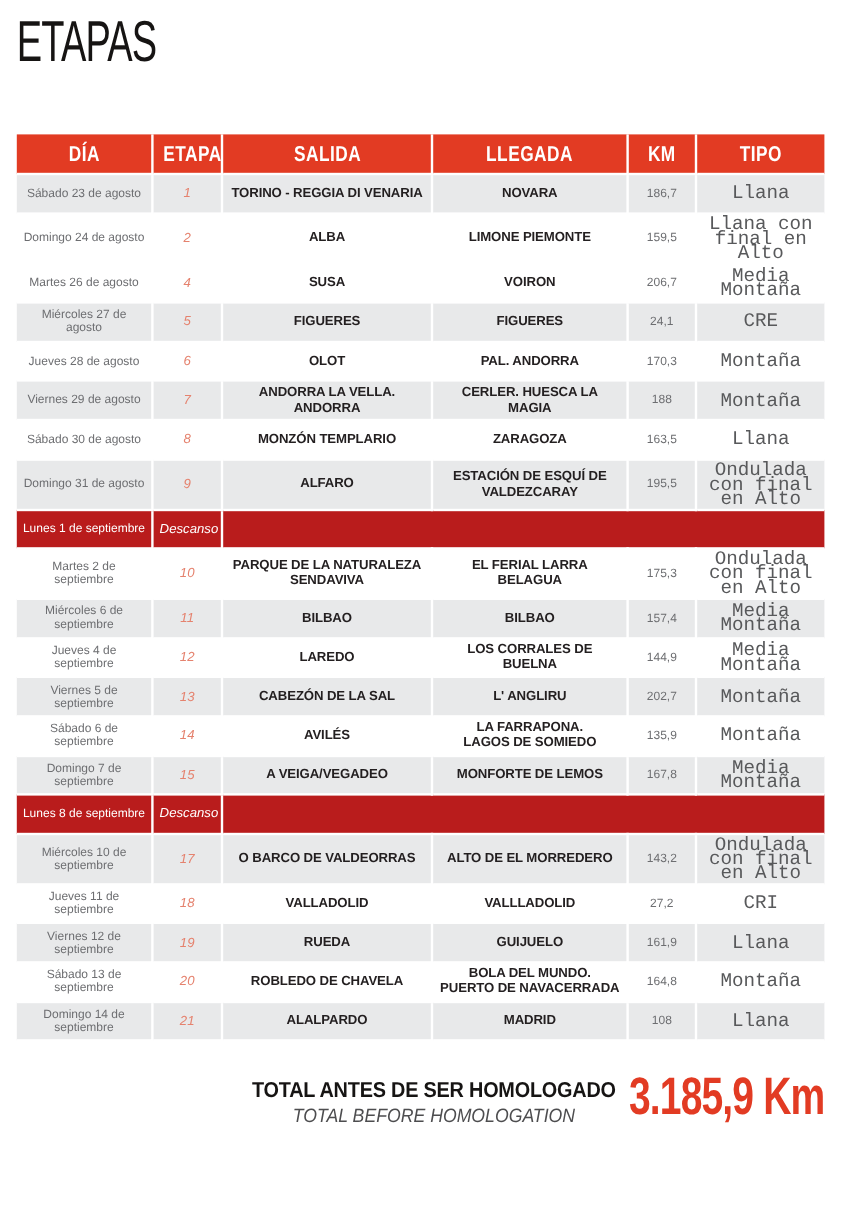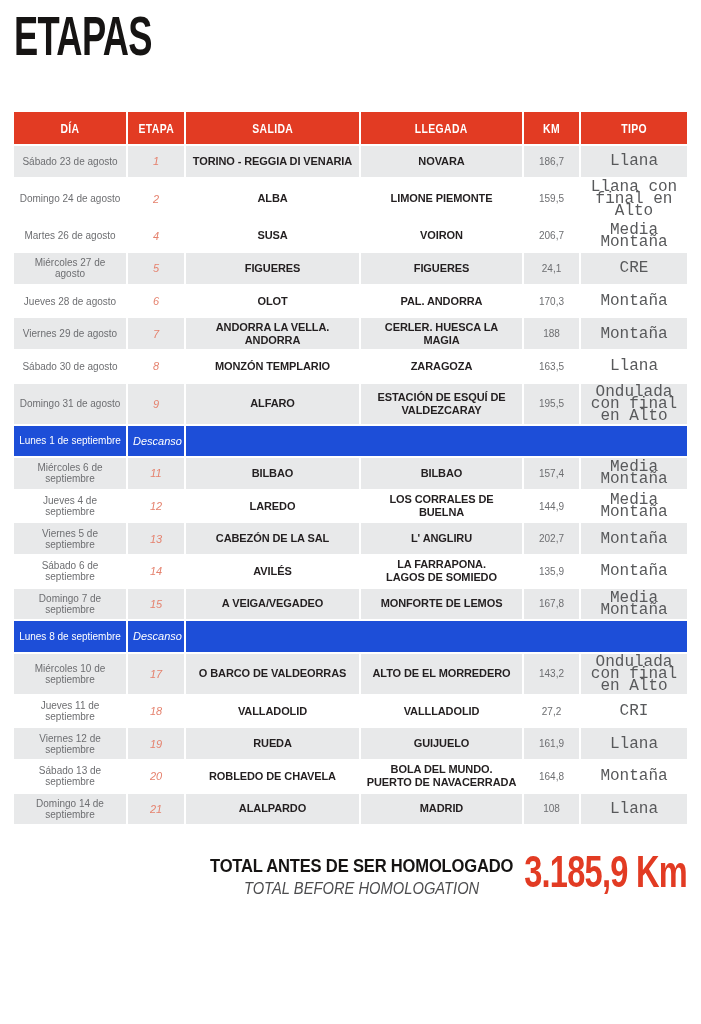--- a/index.html
+++ b/index.html
@@ -9,22 +9,22 @@
     background: #ffffff;
     font-family: "Liberation Sans", sans-serif;
     color: #231F20;
     overflow: hidden;
   }
   .page { padding: 8px 14px 0 14px; }
 
   
   .page-title {
     margin: 0; padding: 0;
-    font-size: 55px; line-height: 56px;
-    font-weight: bold; letter-spacing: -1px;
+    font-size: 48px; line-height: 56px;
+    font-weight: normal; letter-spacing: -1px;
     color: #161413;
   }
   .page-title .cond {
     display: inline-block;
     transform: scaleX(0.66);
     transform-origin: left center;
     white-space: nowrap;
   }
 
   
@@ -39,21 +39,21 @@
     vertical-align: middle;
     padding: 2px 5px;
     border-bottom: 2px solid #ffffff;
   }
   th:not(:last-child), td:not(:last-child) { border-right: 2px solid #ffffff; }
 
   th {
     background: #E23B23;
     color: #ffffff;
     height: 33px;
-    font-size: 13px;
+    font-size: 18px;
     font-weight: bold;
     padding: 2px 2px;
   }
   th .cond {
     display: inline-block;
     transform: scaleX(0.8);
     transform-origin: center;
     letter-spacing: 0.5px;
     white-space: nowrap;
   }
@@ -63,21 +63,21 @@
 
   td.dia  { font-size: 10px; color: #6D6E71; }
   td.etapa { font-size: 11px; font-style: italic; color: #E5826E; }
   td.salida, td.llegada {
     font-size: 11px; font-weight: bold; color: #231F20;
     white-space: pre-line; line-height: 13px; letter-spacing: -0.1px;
   }
   td.km   { font-size: 10px; color: #6D6E71; }
   td.tipo { font-size: 16px; color: #58595B; white-space: pre-line; line-height: 12px; font-family: Liberation Mono, monospace; }
 
-  tr.rest td { background: #1d4ed8; color: #ffffff; }
+  tr.rest td { background: #b91c1c; color: #ffffff; }
   tr.rest td.dia { color: #ffffff; }
   tr.rest td.etapa { color: #ffffff; font-style: italic; font-weight: normal; font-size: 11px; }
 
   
   .footer { position: relative; height: 70px; margin-top: 22px; text-align: center; }
   .total-labels { position: absolute; left: 196px; top: 8px; }
   .total-es {
     font-size: 18px; font-weight: bold; color: #161413;
     letter-spacing: -0.2px; white-space: nowrap;
     transform: scaleX(0.92); transform-origin: left center;
@@ -187,20 +187,30 @@
 VALDEZCARAY</td>
           <td class="km">195,5</td>
           <td class="tipo">Ondulada con final
 en Alto</td>
         </tr>
         <tr class="rest">
           <td class="dia">Lunes 1 de septiembre</td>
           <td class="etapa">Descanso</td>
           <td colspan="4"></td>
         </tr>
+        <tr>
+          <td class="dia">Martes 2 de septiembre</td>
+          <td class="etapa">10</td>
+          <td class="salida">PARQUE DE LA NATURALEZA
+SENDAVIVA</td>
+          <td class="llegada">EL FERIAL LARRA BELAGUA</td>
+          <td class="km">175,3</td>
+          <td class="tipo">Ondulada con final
+en Alto</td>
+        </tr>
         <tr class="gray">
           <td class="dia">Miércoles 6 de septiembre</td>
           <td class="etapa">11</td>
           <td class="salida">BILBAO</td>
           <td class="llegada">BILBAO</td>
           <td class="km">157,4</td>
           <td class="tipo">Media Montaña</td>
         </tr>
         <tr>
           <td class="dia">Jueves 4 de septiembre</td>

